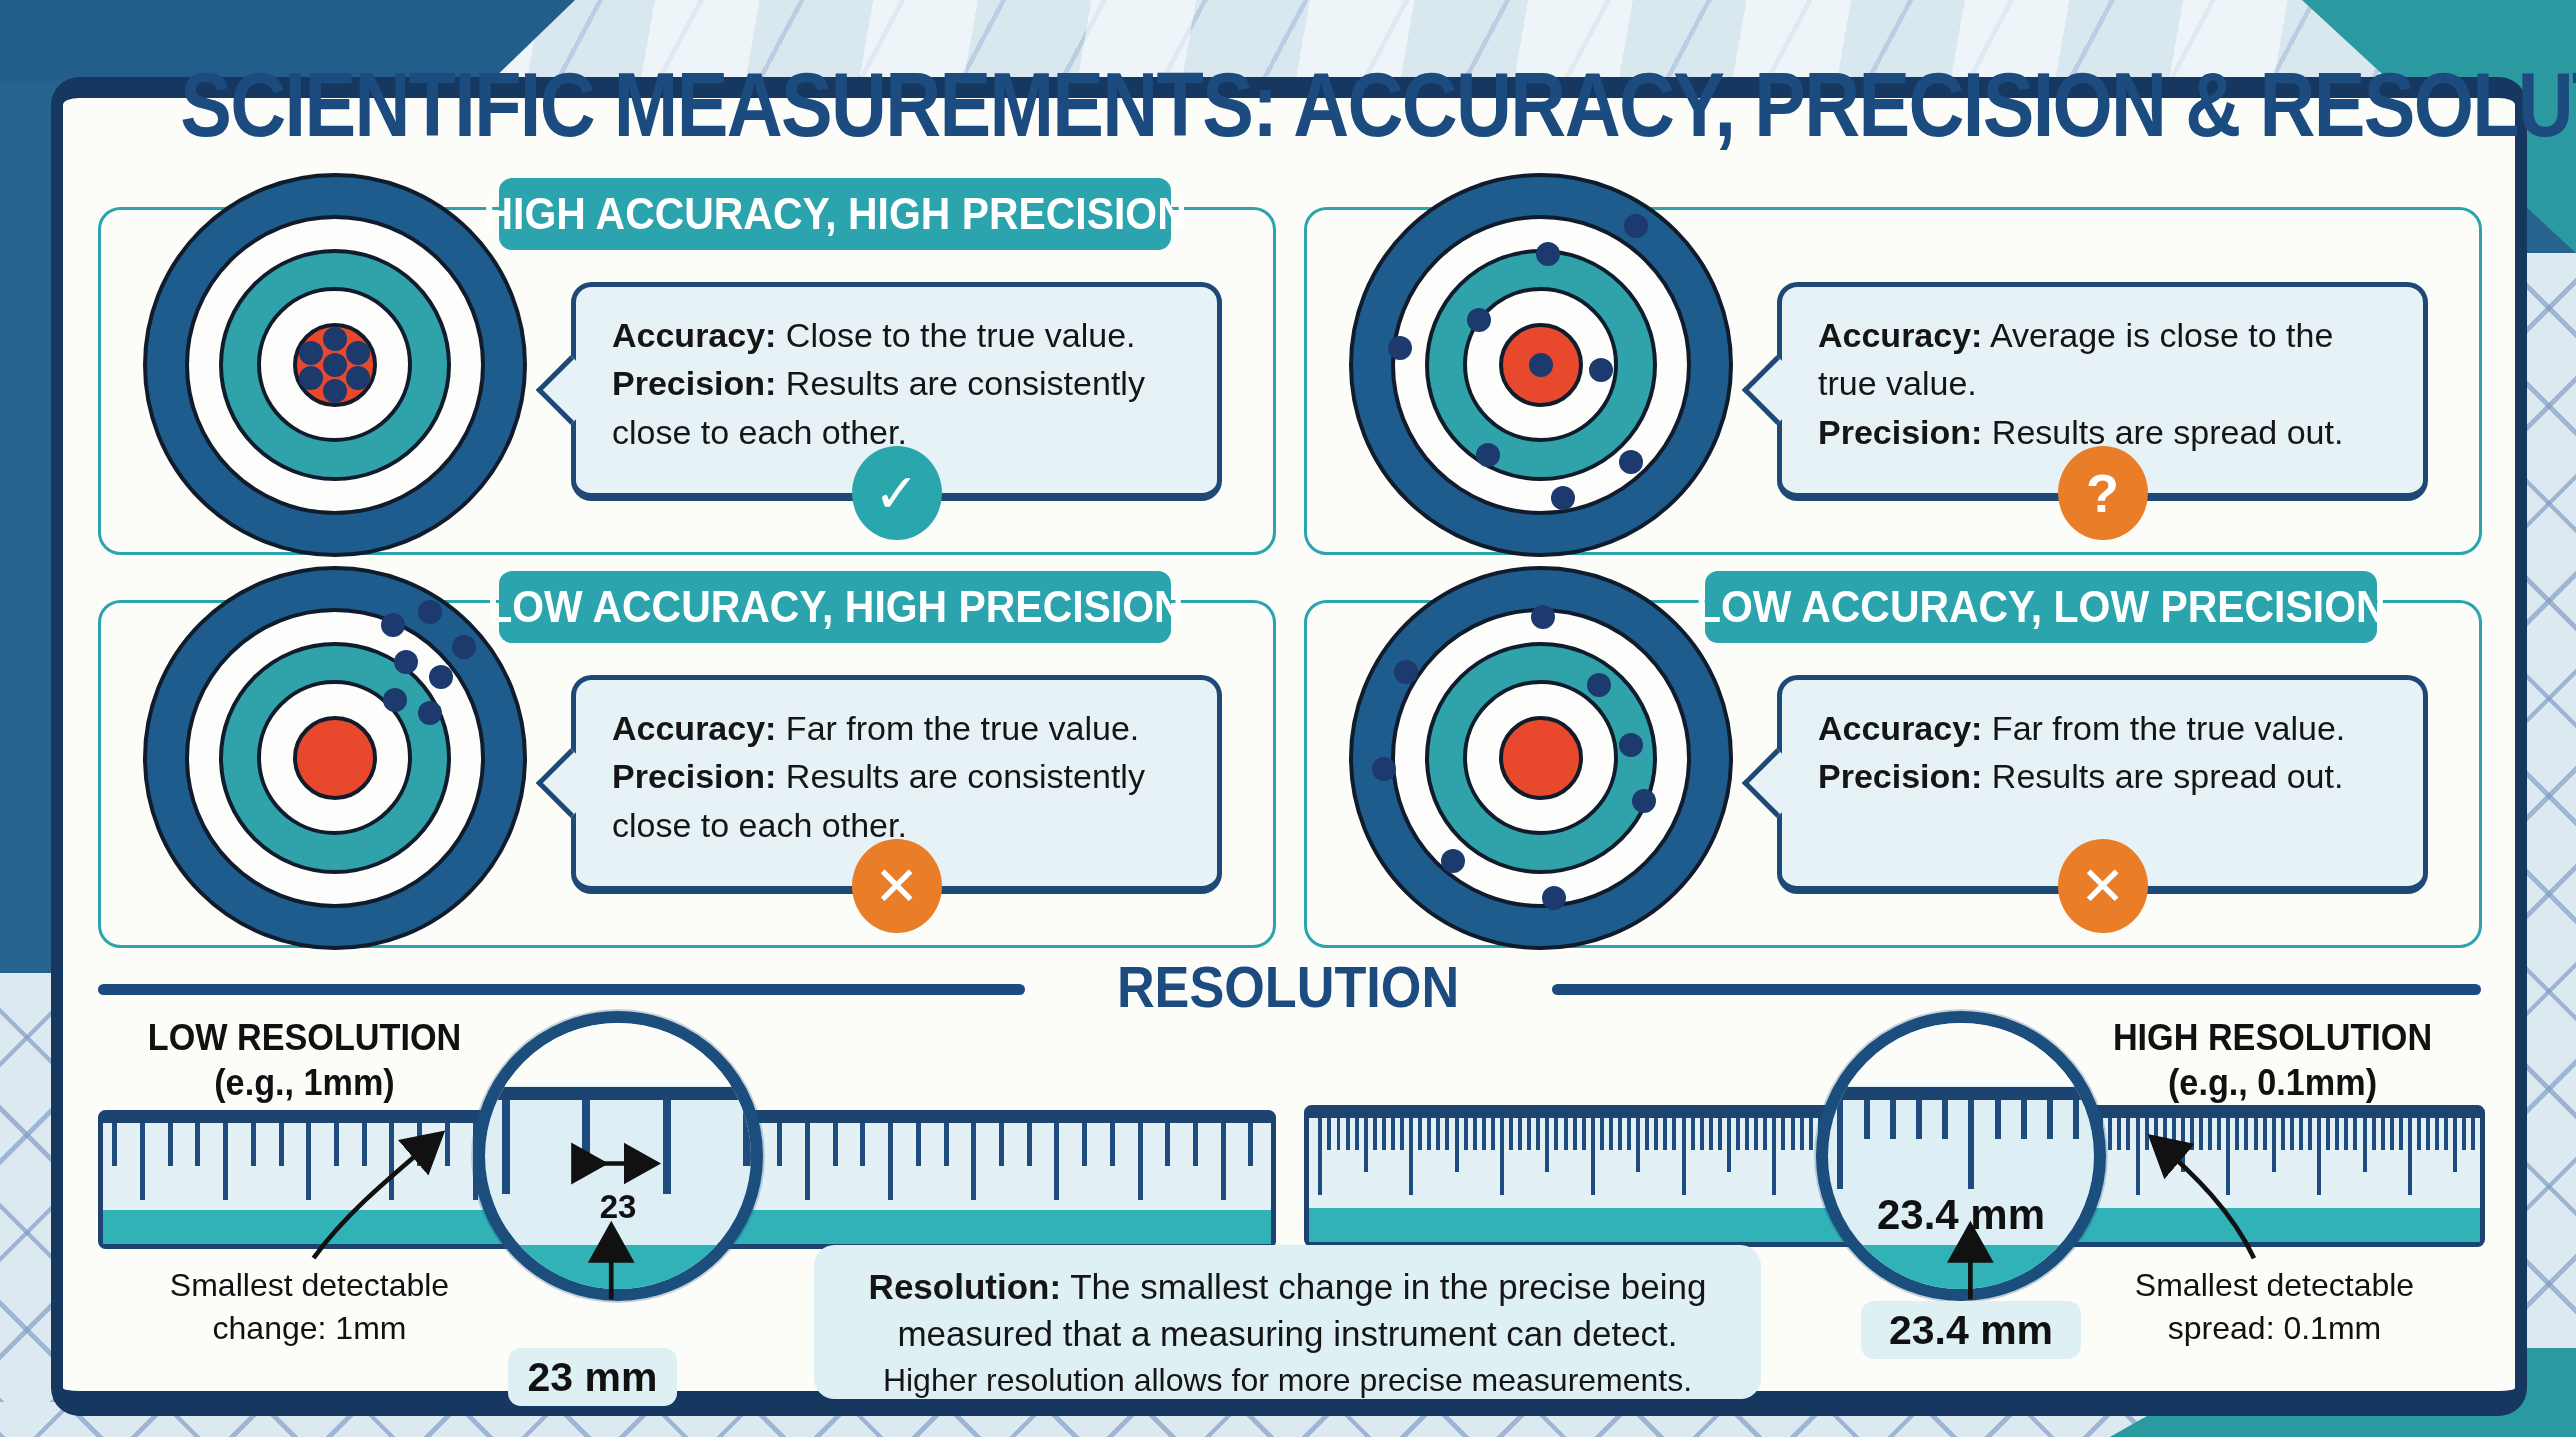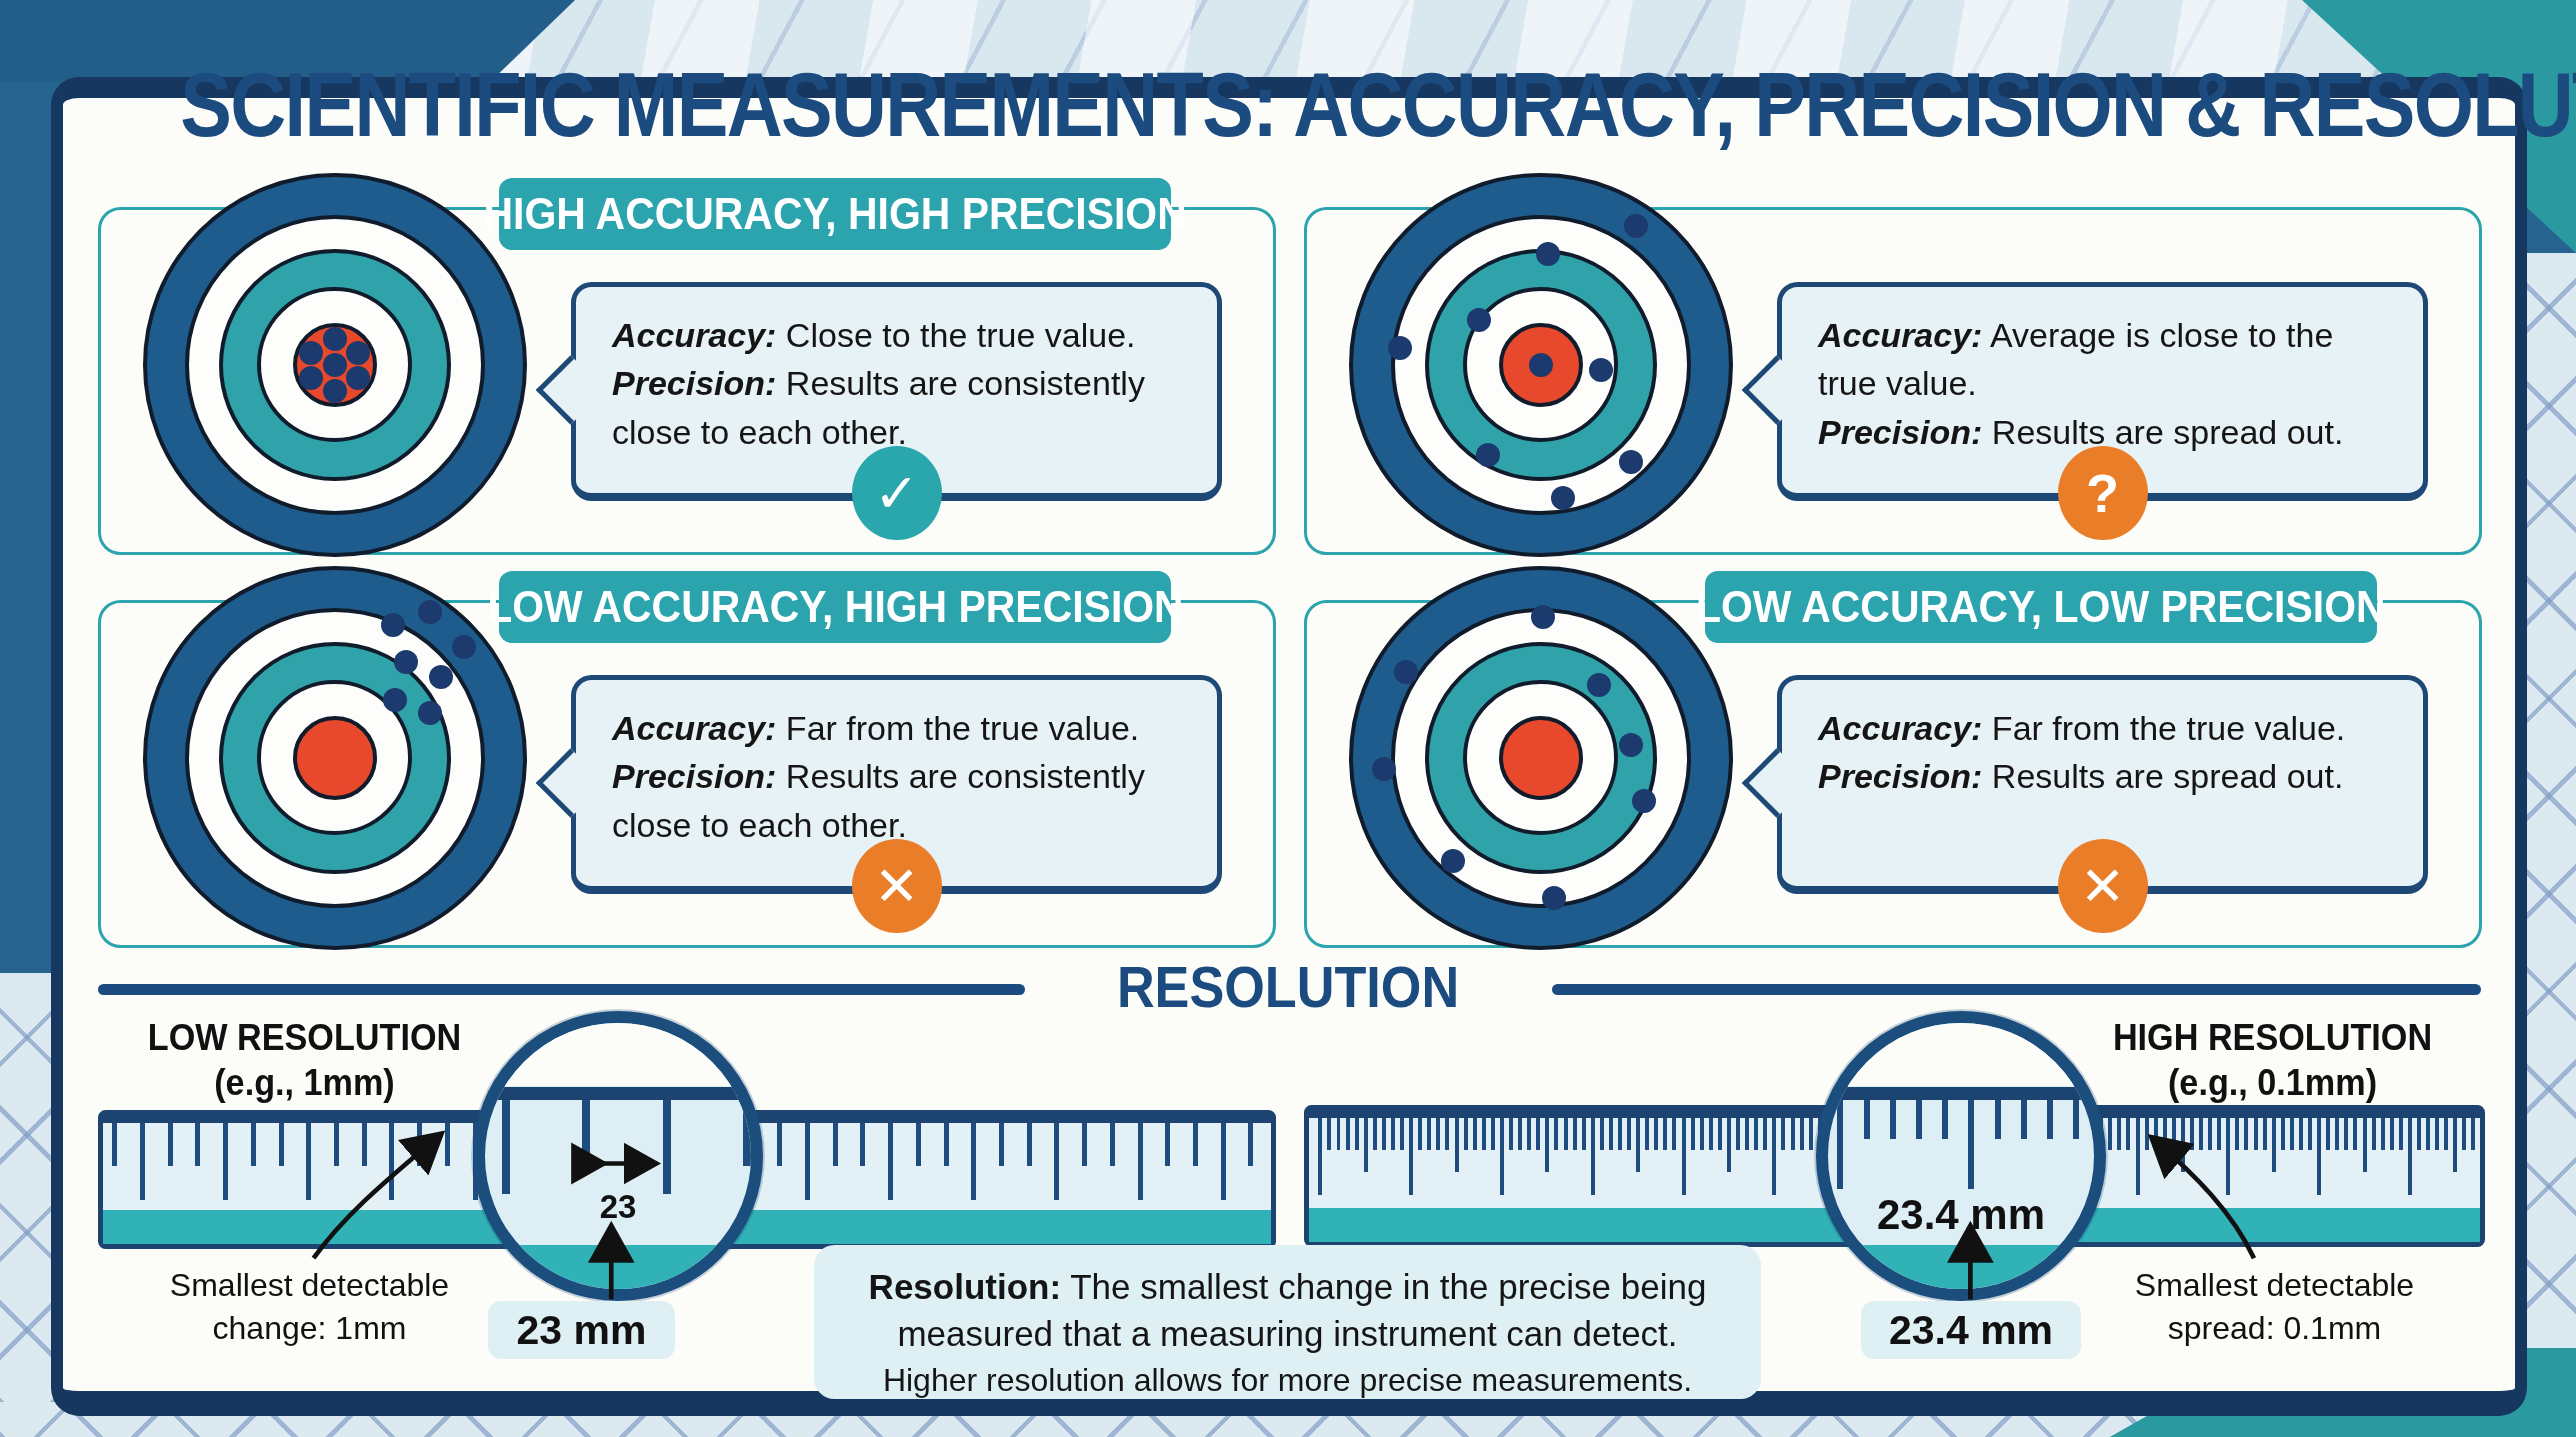--- a/index.html
+++ b/index.html
@@ -48,21 +48,21 @@
   .t2{left:42px;top:42px;width:300px;height:300px;background:#fdfdfb;}
   .t3{left:76px;top:76px;width:232px;height:232px;background:#2fa3a9;}
   .t4{left:114px;top:114px;width:155px;height:155px;background:#fdfdfb;}
   .t5{left:150px;top:150px;width:84px;height:84px;background:#e8492d;}
   .dot{position:absolute;width:24px;height:24px;border-radius:50%;background:#1c3a6d;}
 
   
   .bubble{position:absolute;left:473px;top:75px;width:651px;height:219px;background:#e6f2f5;
     border:5.6px solid #1e4976;border-bottom-width:8.4px;border-radius:20.6px;padding:24px 36px;}
   .bubble .bt{font-size:34px;line-height:1.42;color:#151515;}
-  .bubble b{font-weight:700;font-style:italic;}
+  .bubble b{font-weight:700;}
   .notch{position:absolute;left:-30px;top:50%;width:49px;height:49px;background:#e6f2f5;
     border-left:5.6px solid #1e4976;border-bottom:5.6px solid #1e4976;
     transform:translateY(-50%) rotate(45deg);}
   .status{position:absolute;left:50%;bottom:-47px;transform:translateX(-50%);
     width:90px;height:94px;border-radius:50%;display:flex;align-items:center;justify-content:center;
     color:#fff;font-size:54px;font-weight:700;}
   .ic-check{background:#2aa6ad;}
   .ic-orange{background:#ea7d28;}
 
   
@@ -91,21 +91,21 @@
   .m-bar{position:absolute;left:-19px;right:-19px;top:64px;height:13px;background:#1d4470;}
   .m-tick{position:absolute;top:77px;width:7.5px;background:#1e4c7e;}
   #magR .m-tick{width:5.6px;}
   .m-teal{position:absolute;left:-19px;right:-19px;top:222px;height:47px;background:#30b2b6;}
   .m-value{position:absolute;left:0;right:0;top:165px;text-align:center;font-weight:700;
     font-size:33px;color:#111;}
   #magR .m-value{font-size:42px;top:168px;}
 
   .reading{position:absolute;top:1301px;height:58px;background:#dff0f5;border-radius:13px;
     display:flex;align-items:center;justify-content:center;font-weight:700;font-size:41px;color:#111;}
-  #readingLow{left:488px;width:187px;} #readingHigh{left:1861px;width:220px;}
+  #readingLow{left:508px;width:169px;margin-top:47px;} #readingHigh{left:1861px;width:220px;}
 
   .note{position:absolute;width:403px;text-align:center;font-size:32px;line-height:1.33;color:#111;font-weight:500;}
   #noteLow{left:108px;top:1264px;} #noteHigh{left:2073px;top:1264px;}
 
   .def-box{position:absolute;left:814px;top:1245px;width:947px;height:154px;background:#dff0f5;
     border-radius:20.6px;padding:19px 34px;text-align:center;}
   .def-box .d1{font-size:35px;line-height:1.34;color:#151515;}
   .def-box .d2{font-size:32px;line-height:1.4;color:#151515;}
 
   svg.overlay{position:absolute;left:0;top:0;pointer-events:none;}

